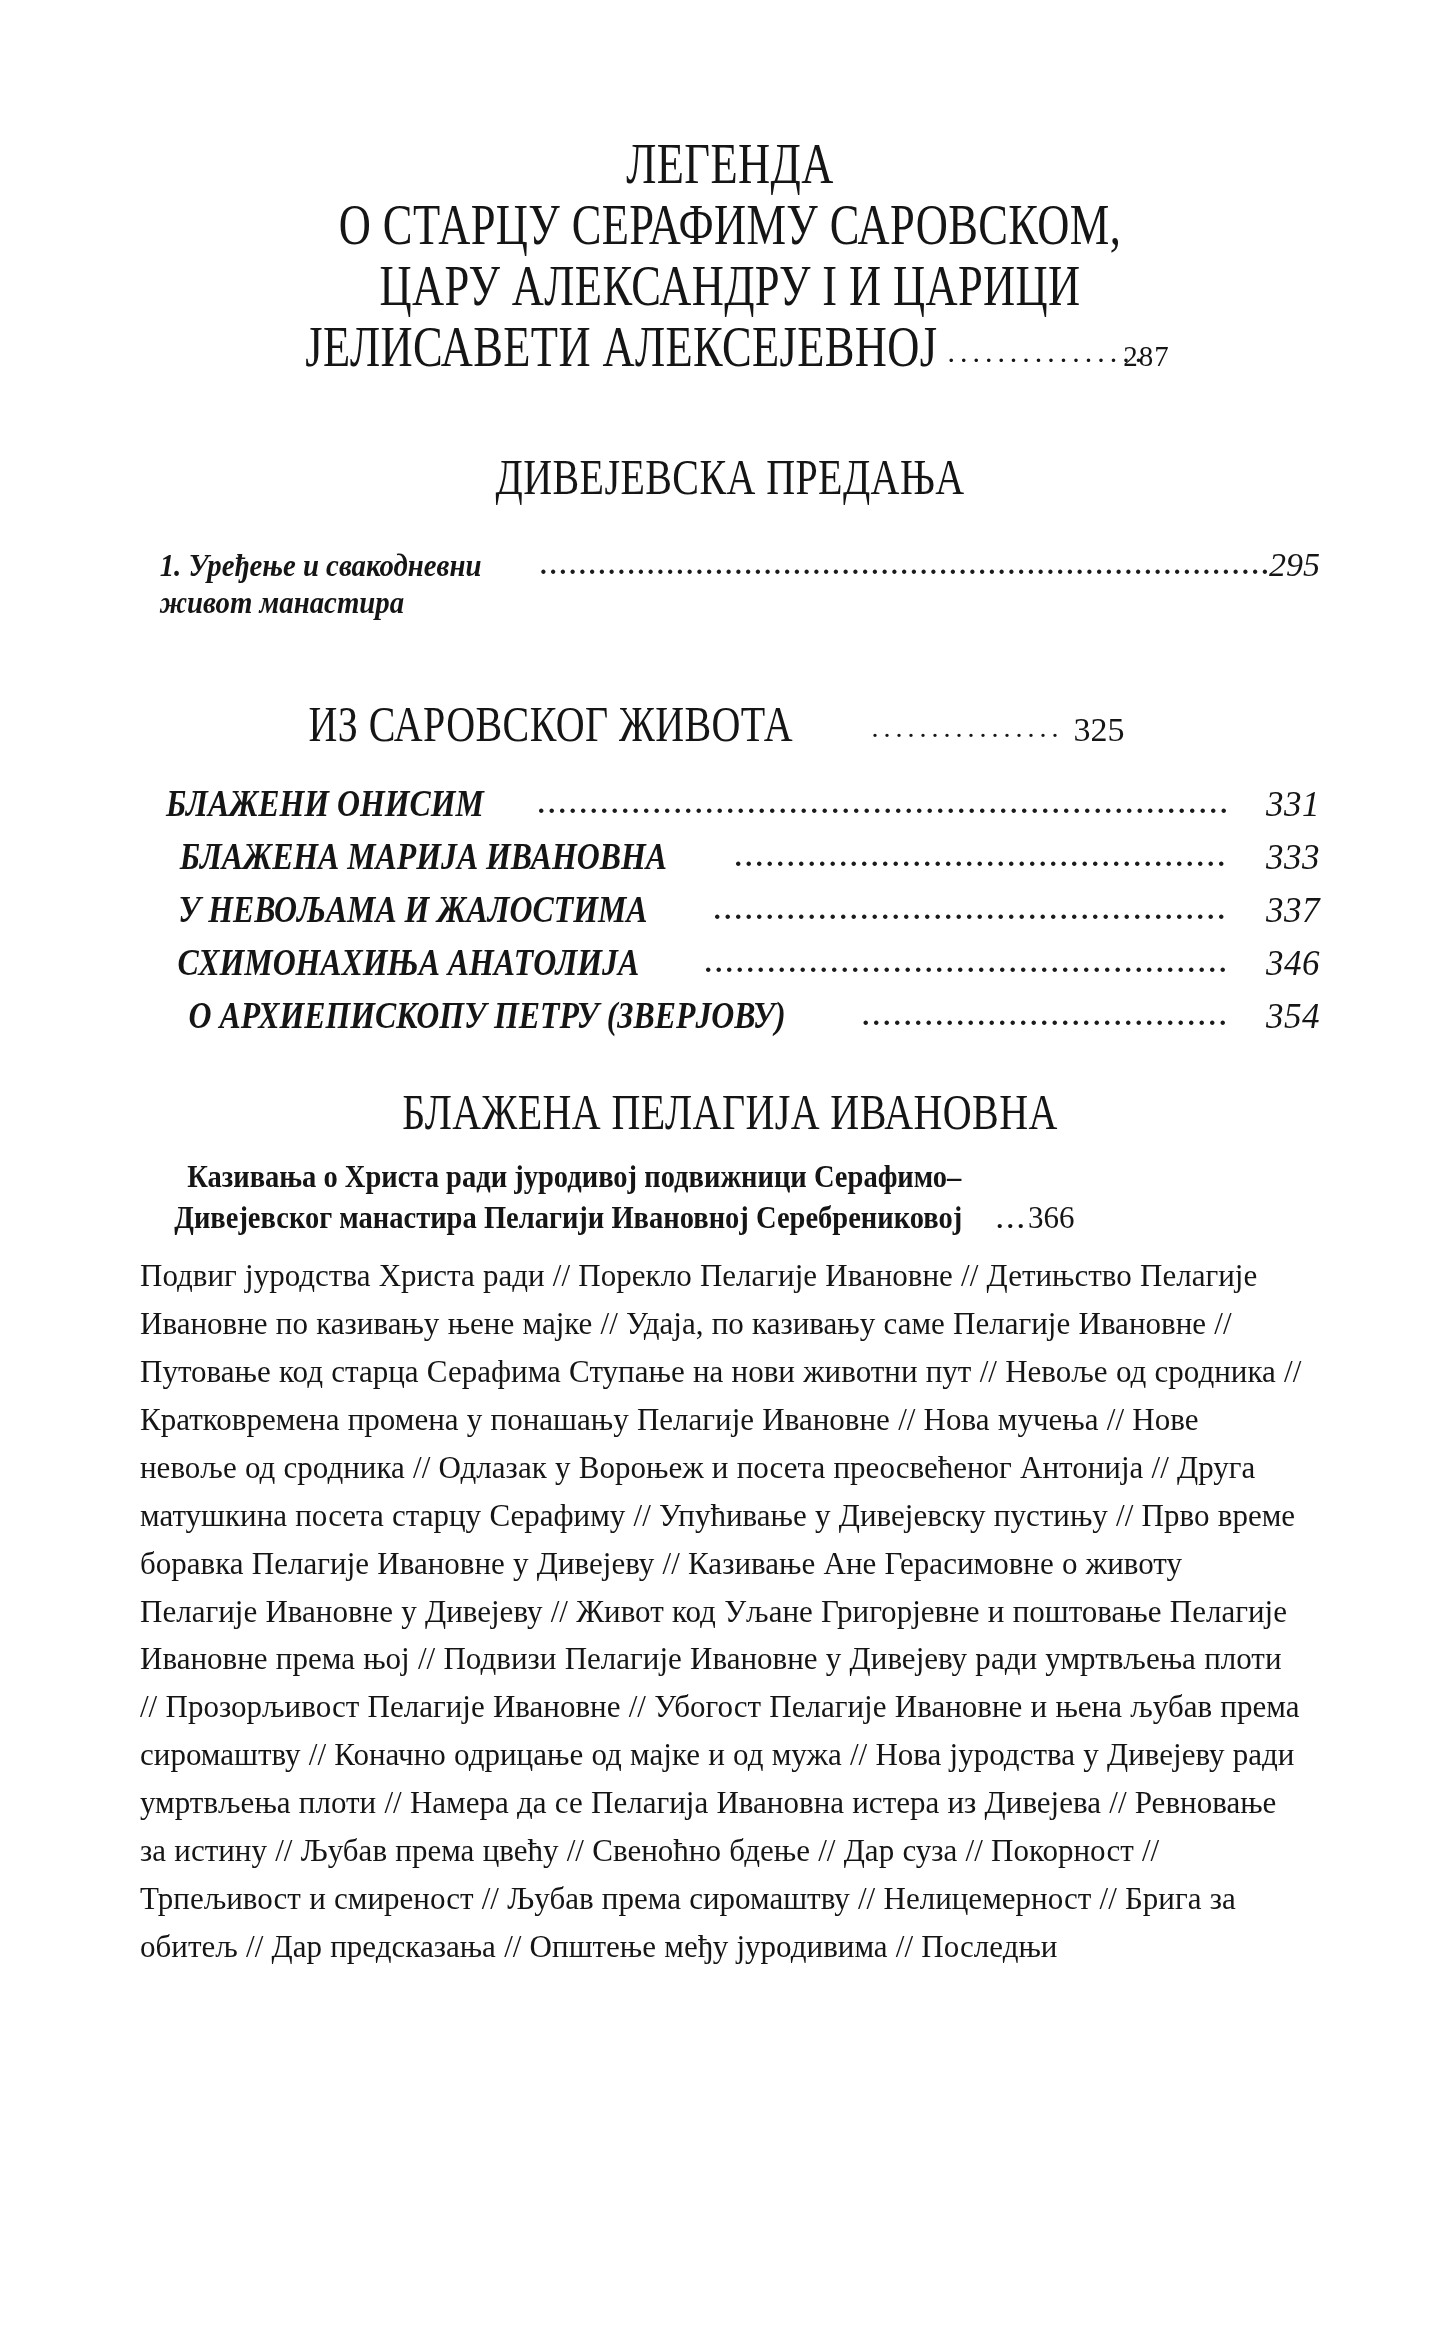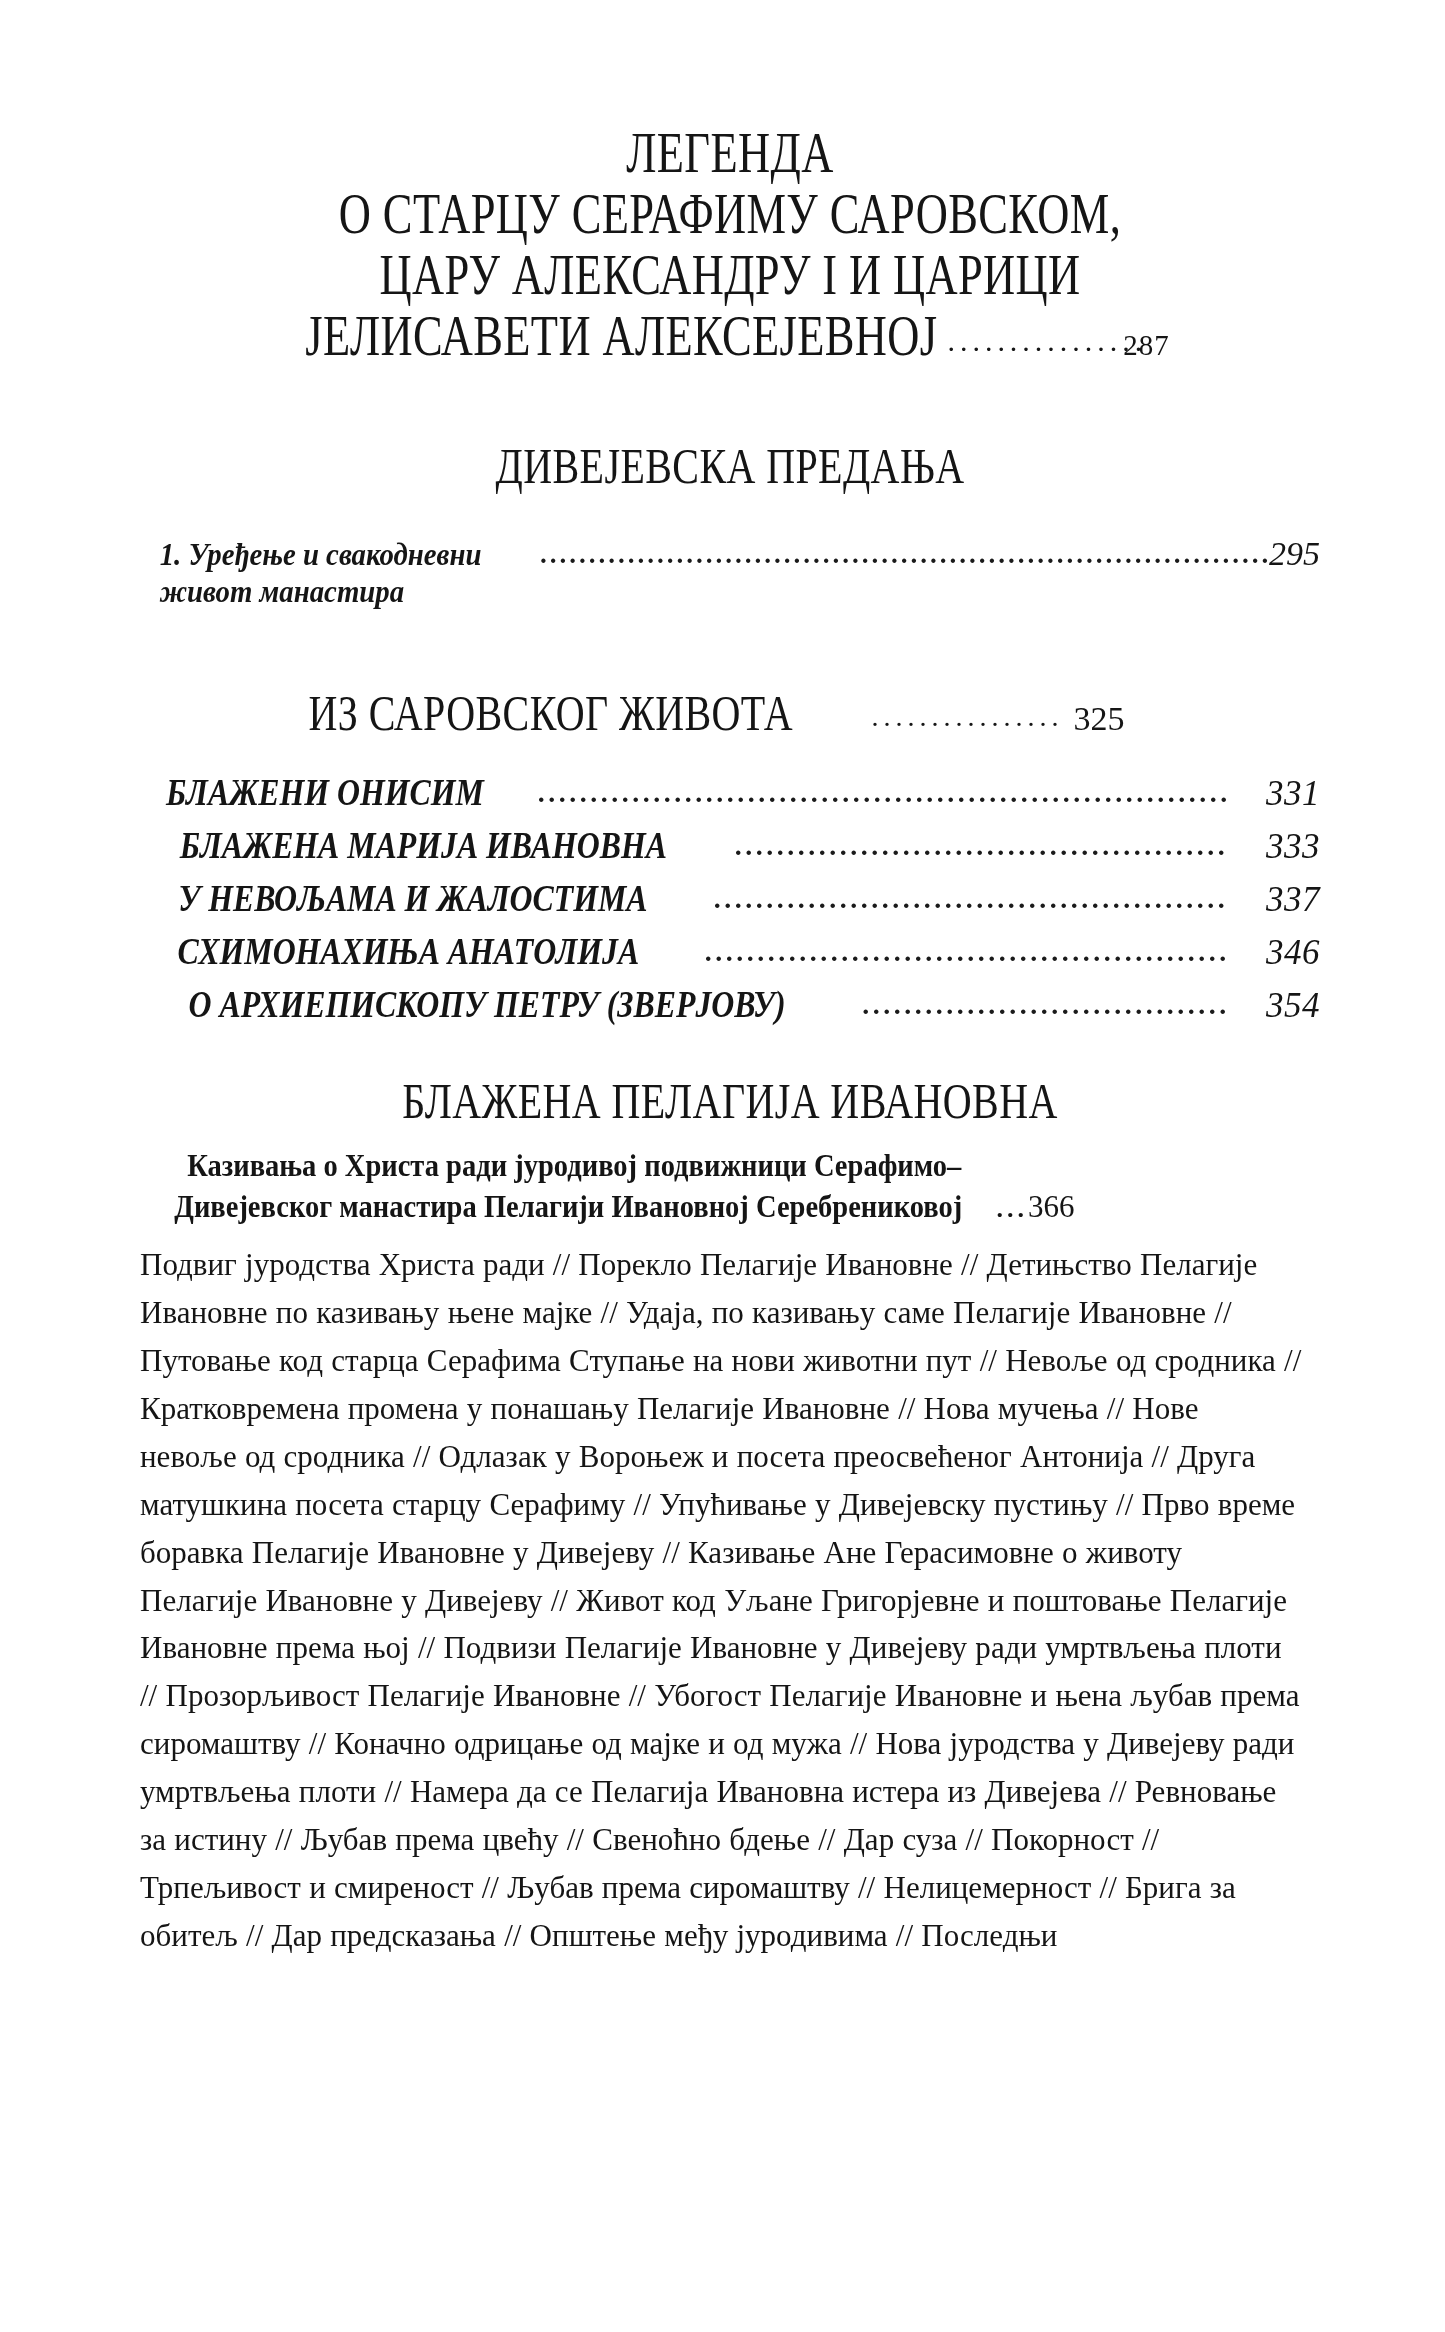--- a/index.html
+++ b/index.html
@@ -20,21 +20,21 @@
     width: 1445px;
     height: 2332px;
     box-sizing: border-box;
     padding: 0;
     overflow: hidden;
   }
 
   .content {
     position: absolute;
     left: 140px;
-    top: 4px;
+    top: 15px;
     width: 1180px;
   }
 
   
   .row {
     display: flex;
     align-items: baseline;
     width: 100%;
     font-style: italic;
   }

